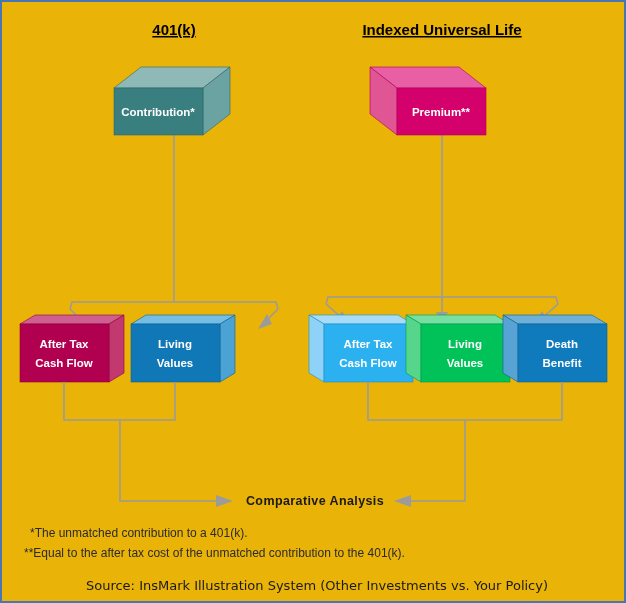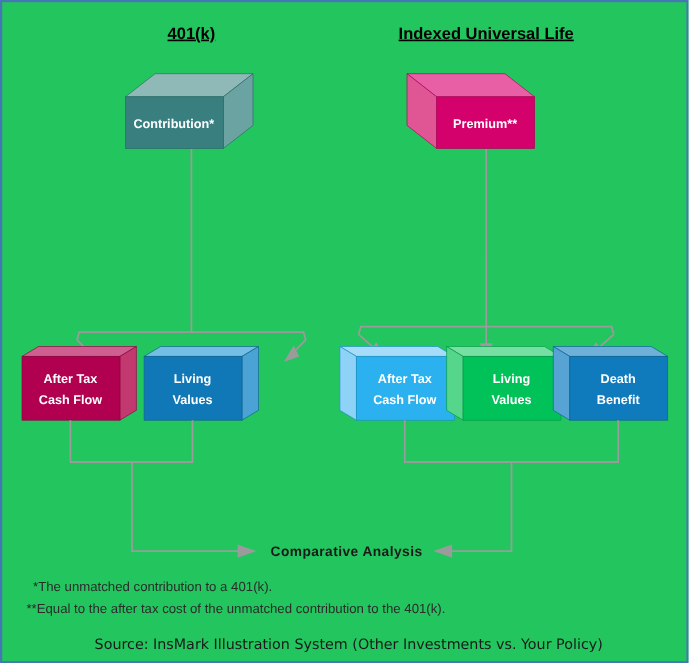--- a/index.html
+++ b/index.html
@@ -7,21 +7,21 @@
     padding: 0;
     background: #ffffff;
   }
   body {
     font-family: "Liberation Sans", sans-serif;
   }
   #page {
     position: relative;
     width: 626px;
     height: 603px;
-    background: #22c55e;
+    background: #eab308;
     border: 2px solid #4677b4;
     box-sizing: border-box;
     overflow: hidden;
   }
   #diagram {
     position: absolute;
     left: 0;
     top: 0;
     width: 626px;
     height: 603px;

